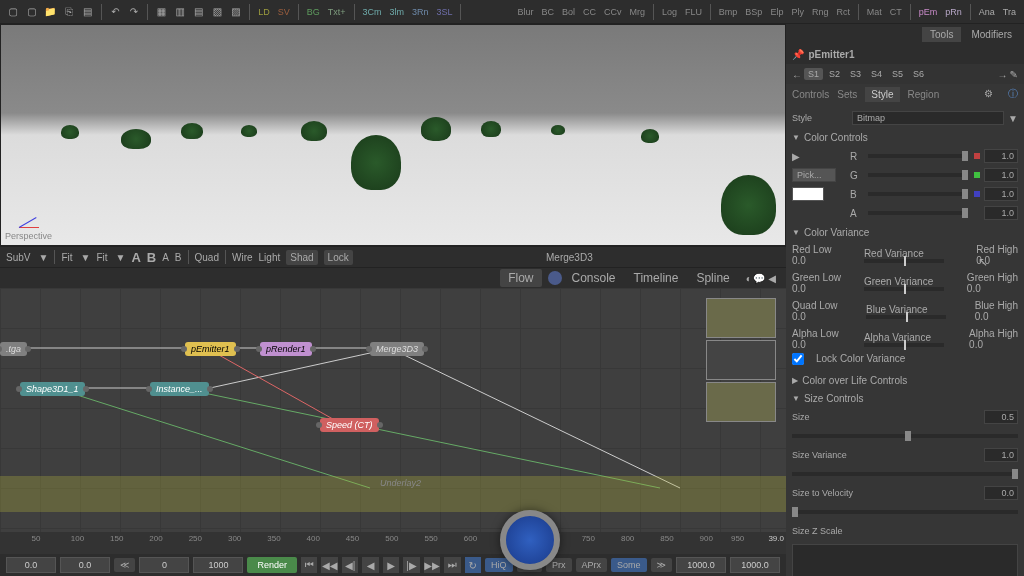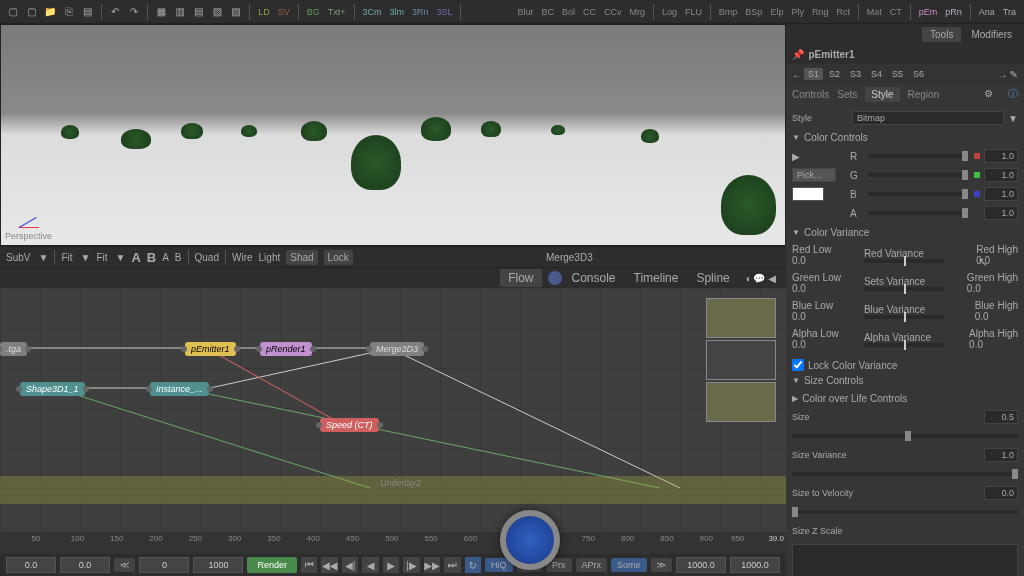--- a/index.html
+++ b/index.html
@@ -25,21 +25,21 @@
 .view-toolbar .active { background: #444; padding: 2px 4px; border-radius: 2px; }
 .flow-tabs { height: 20px; background: #2d2d2d; display: flex; justify-content: flex-end; align-items: center; padding-right: 10px; gap: 2px; }
 .flow-tabs .tab { padding: 2px 8px; font-size: 12px; cursor: pointer; }
 .flow-tabs .tab.active { background: #444; border-radius: 2px; }
 .flow-tabs .small-icon { width: 14px; height: 14px; border-radius: 7px; background: #4a5a8a; margin-left: 4px; }
 .flow-area { flex: 1; background: #3f3f3f; position: relative; background-image: linear-gradient(#383838 1px, transparent 1px), linear-gradient(90deg, #383838 1px, transparent 1px); background-size: 40px 40px; font-style: italic; }
 .node { position: absolute; padding: 2px 6px; border-radius: 3px; font-size: 9px; color: #000; display: flex; align-items: center; gap: 2px; }
 .node-yellow { background: #e0c050; } .node-purple { background: #c090d0; } .node-gray { background: #808080; color: #ddd; } .node-teal { background: #509090; color: #fff; } .node-red { background: #d06060; color: #fff; }
 .node::before, .node::after { content: ''; width: 6px; height: 6px; border-radius: 3px; background: #666; position: absolute; top: 50%; transform: translateY(-50%); }
 .node::before { left: -4px; } .node::after { right: -4px; }
-.flow-bg-band { position: absolute; left: 0; right: 0; height: 28px; background: rgba(180,180,60,0.3); }
+.flow-bg-band { position: absolute; left: 0; right: 0; height: 36px; background: rgba(180,180,60,0.3); }
 .wire { position: absolute; pointer-events: none; }
 .thumb-group { position: absolute; right: 10px; top: 10px; width: 70px; }
 .thumb { width: 70px; height: 40px; background: #6a6a4a; margin-bottom: 2px; border: 1px solid #888; }
 .timeline { height: 22px; background: #2d2d2d; position: relative; display: flex; align-items: center; }
 .timeline-ruler { flex: 1; height: 100%; background: linear-gradient(90deg, #333, #333); position: relative; }
 .timeline-ruler .tick { position: absolute; top: 2px; font-size: 8px; color: #888; }
 .transport { height: 22px; background: #2d2d2d; display: flex; align-items: center; padding: 0 6px; gap: 4px; }
 .transport input { width: 50px; height: 16px; background: #444; border: 1px solid #555; color: #ccc; font-size: 9px; text-align: center; }
 .transport .btn { padding: 2px 6px; background: #444; border-radius: 2px; cursor: pointer; font-size: 9px; }
 .transport .render-btn { background: #4a8a4a; color: #fff; padding: 3px 10px; }
@@ -63,21 +63,21 @@
 .prop-row .slider { flex: 1; height: 4px; background: #2a2a2a; margin: 0 6px; position: relative; }
 .prop-row .slider .thumb-s { position: absolute; width: 6px; height: 10px; background: #888; top: -3px; }
 .section-hdr { display: flex; align-items: center; height: 18px; font-size: 10px; cursor: pointer; }
 .section-hdr::before { content: '▼'; font-size: 8px; margin-right: 4px; }
 .section-hdr.collapsed::before { content: '▶'; }
 .color-swatch { width: 32px; height: 14px; border: 1px solid #555; }
 .variance-row { display: flex; justify-content: space-between; align-items: center; height: 28px; font-size: 9px; }
 .variance-row .vcol { text-align: left; }
 .variance-row .vslider { width: 80px; height: 4px; background: #2a2a2a; position: relative; }
 .variance-row .vslider .vthumb { position: absolute; width: 2px; height: 10px; background: #ccc; top: -3px; left: 50%; }
-.checkbox-row { display: flex; align-items: flex-end; height: 18px; gap: 4px; }
+.checkbox-row { display: flex; align-items: flex-start; height: 18px; gap: 12px; }
 .checkbox-row input { width: 12px; height: 12px; }
 .graph-area { height: 50px; background: #2a2a2a; margin-top: 4px; border: 1px solid #444; }
 .logo-3d { position: absolute; left: 490px; top: 510px; width: 80px; height: 60px; z-index: 100; }
 .logo-ring { width: 60px; height: 60px; border: 6px solid #888; border-radius: 50%; position: absolute; left: 10px; background: radial-gradient(circle, #3060c0, #1a3a8a); box-shadow: 0 0 10px rgba(0,0,0,0.5); }
 .dropdown-arrow { font-size: 7px; margin-left: 2px; }
 </style>
 </head>
 <body>
 
 <div class="toolbar-top">
@@ -357,33 +357,33 @@
       </div>
       <div style="position:relative;height:0">
           <span style="position:absolute;right:30px;top:-14px;font-size:12px">↖</span>
         </div>
       <div class="variance-row">
         <div class="vcol">
             <div>Green Low</div>
             <div>0.0</div>
           </div>
         <div class="vcol">
-            <div>Sets Variance</div>
+            <div>Green Variance</div>
             <div class="vslider">
               <div class="vthumb"></div>
             </div>
           </div>
         <div class="vcol">
             <div>Green High</div>
             <div>0.0</div>
           </div>
       </div>
       <div class="variance-row">
         <div class="vcol">
-            <div>Blue Low</div>
+            <div>Quad Low</div>
             <div>0.0</div>
           </div>
         <div class="vcol">
             <div>Blue Variance</div>
             <div class="vslider">
               <div class="vthumb"></div>
             </div>
           </div>
         <div class="vcol">
             <div>Blue High</div>
@@ -403,22 +403,22 @@
           </div>
         <div class="vcol">
             <div>Alpha High</div>
             <div>0.0</div>
           </div>
       </div>
       <div class="checkbox-row">
         <input type="checkbox" checked="" style="">
         <span>Lock Color Variance</span>
       </div>
+      <div class="section-hdr collapsed">Color over Life Controls</div>
       <div class="section-hdr">Size Controls</div>
-      <div class="section-hdr collapsed">Color over Life Controls</div>
       <div class="prop-row">
         <span class="label">Size</span>
         <span style="flex:1"></span>
         <span class="val">0.5</span>
       </div>
       <div class="prop-row">
           <div class="slider" style="margin:0">
             <div class="thumb-s" style="left:50%"></div>
           </div>
         </div>

